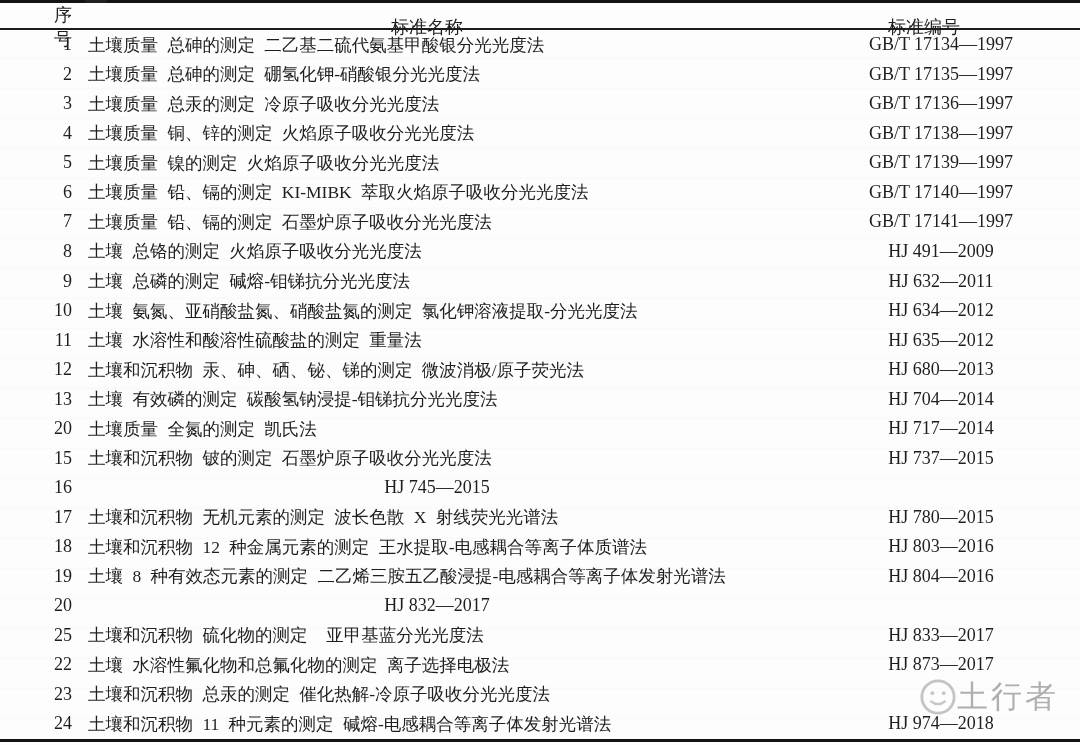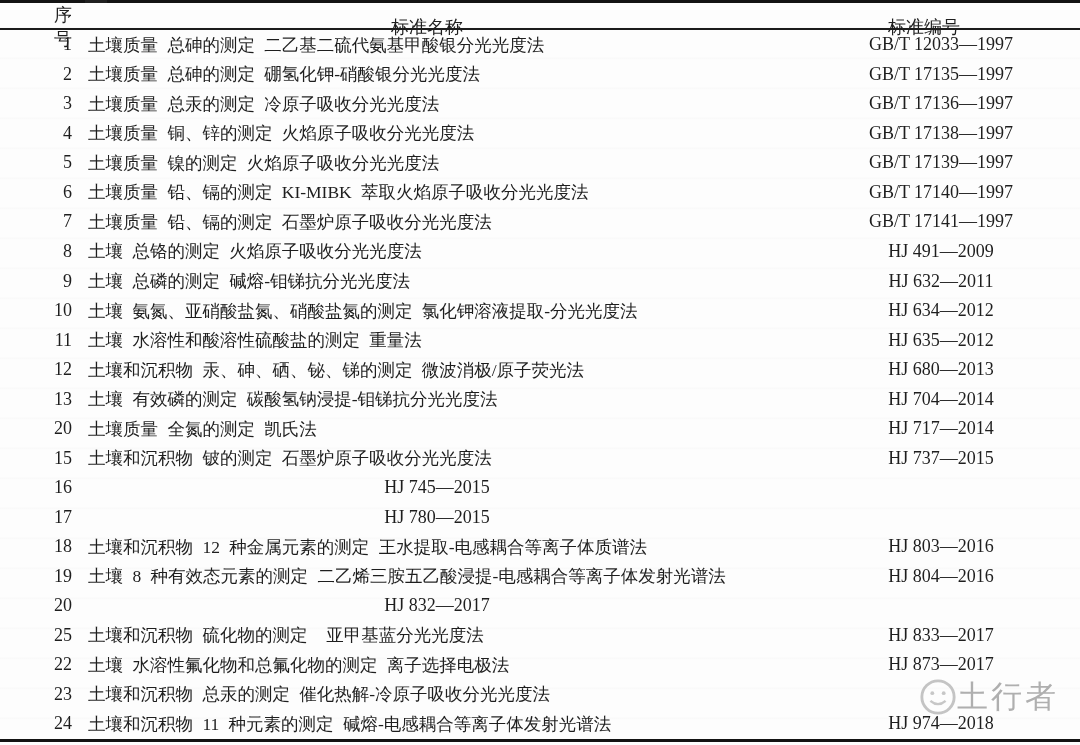--- a/index.html
+++ b/index.html
@@ -98,21 +98,21 @@
     <span class="cell-name">标准名称</span>
     <span class="cell-code">标准编号</span>
   </div>
 
   <div class="rule-mid"></div>
 
   <div class="tbody" id="tbody">
   <div class="row">
     <span class="cell-index">1</span>
     <span class="cell-name">土壤质量 总砷的测定 二乙基二硫代氨基甲酸银分光光度法</span>
-    <span class="cell-code">GB/T 12033—1997</span>
+    <span class="cell-code">GB/T 17134—1997</span>
   </div>
 
   <div class="row">
     <span class="cell-index">2</span>
     <span class="cell-name">土壤质量 总砷的测定 硼氢化钾-硝酸银分光光度法</span>
     <span class="cell-code">GB/T 17135—1997</span>
   </div>
 
   <div class="row">
     <span class="cell-index">3</span>
@@ -192,20 +192,21 @@
     <span class="cell-code">HJ 737—2015</span>
   </div>
 
   <div class="row">
     <span class="cell-index">16</span>
     <span class="cell-code">HJ 745—2015</span>
   </div>
 
   <div class="row">
     <span class="cell-index">17</span>
+    <span class="cell-name">土壤和沉积物 无机元素的测定 波长色散 X 射线荧光光谱法</span>
     <span class="cell-code">HJ 780—2015</span>
   </div>
 
   <div class="row">
     <span class="cell-index">18</span>
     <span class="cell-name">土壤和沉积物 12 种金属元素的测定 王水提取-电感耦合等离子体质谱法</span>
     <span class="cell-code">HJ 803—2016</span>
   </div>
 
   <div class="row">

